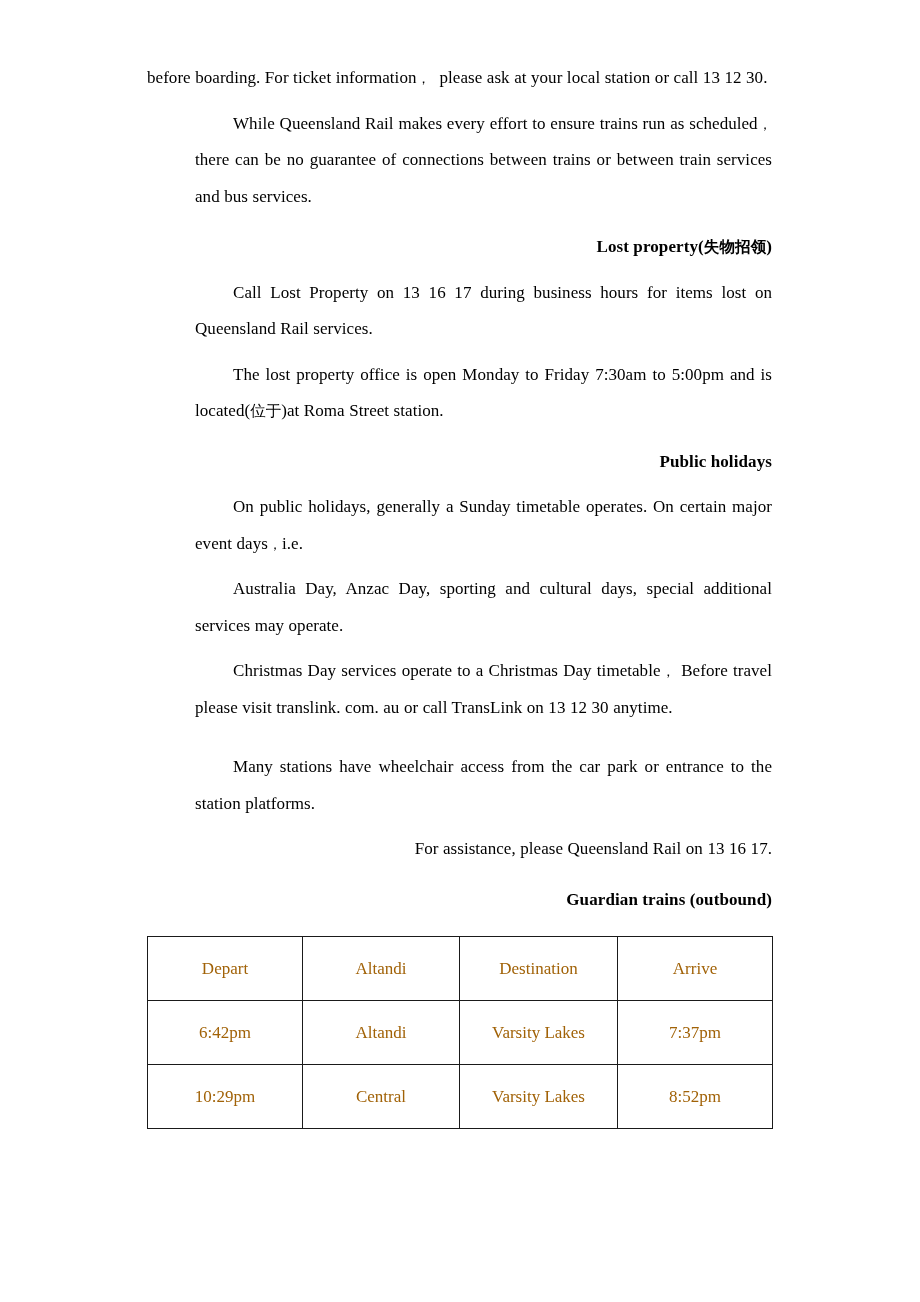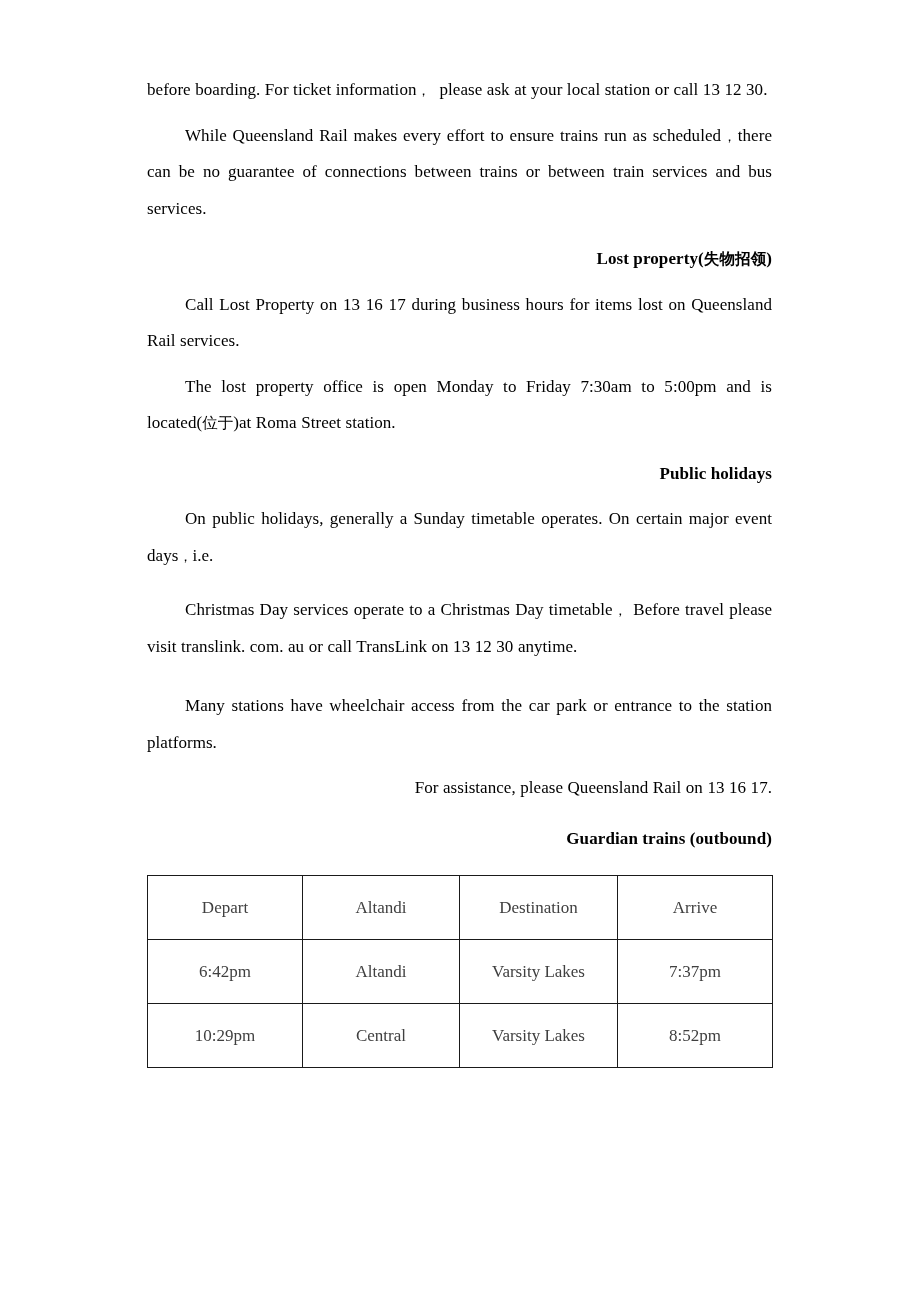--- a/index.html
+++ b/index.html
@@ -16,36 +16,37 @@
     position: relative;
     width: 920px;
     height: 1302px;
     background: #ffffff;
     box-sizing: border-box;
     overflow: hidden;
   }
   .content {
     position: absolute;
     left: 147px;
-    top: 72px;
+    top: 60px;
     width: 625px;
   }
   p.para {
     margin: 0 0 0px 0;
     font-size: 17.0px;
     line-height: 36.5px;
     text-align: justify;
     text-justify: inter-word;
     text-indent: 0;
     font-family: "Liberation Serif", "DejaVu Serif", serif;
     letter-spacing: 0.05px;
     word-spacing: 0.2px;
   }
   p.para.indent {
     text-indent: 38px;
+    margin-left: 48px;
   }
   p.para.nojust {
     text-align: right;
   }
   h3.heading {
     margin: 0;
     font-size: 17.0px;
     line-height: 36.5px;
     font-weight: bold;
     text-align: right;
@@ -65,21 +66,21 @@
     table-layout: fixed;
     font-size: 17.0px;
     font-family: "Liberation Serif", "DejaVu Serif", serif;
   }
   table.guardian td {
     border: 1px solid #1a1a1a;
     height: 63px;
     text-align: center;
     vertical-align: middle;
     padding: 0 4px;
-    color: #404040;
+    color: #a16207;
   }
   table.guardian col.c1 { width: 155px; }
   table.guardian col.c2 { width: 157px; }
   table.guardian col.c3 { width: 158px; }
   table.guardian col.c4 { width: 155px; }
 
   .cjk {
     font-family: "DejaVu Sans", "Liberation Sans", sans-serif;
     font-size: 15.5px;
   }
@@ -118,20 +119,21 @@
     <div class="spacer-md"></div>
 
     <h3 class="heading">Public holidays</h3>
 
     <div class="spacer-sm"></div>
 
     <p class="para indent">On public holidays, generally a Sunday timetable operates. On certain major event days<span class="fwcomma">，</span>i.e.</p>
 
     <div class="spacer-sm"></div>
 
+    <p class="para indent">Australia Day, Anzac Day, sporting and cultural days, special additional services may operate.</p>
 
     <div class="spacer-sm"></div>
 
     <p class="para indent">Christmas Day services operate to a Christmas Day timetable<span class="fwcomma">，</span>&nbsp;Before travel please visit translink. com. au or call TransLink on 13 12 30 anytime.</p>
 
     <div class="spacer-md"></div>
 
 
     <div class="spacer-sm"></div>
 

